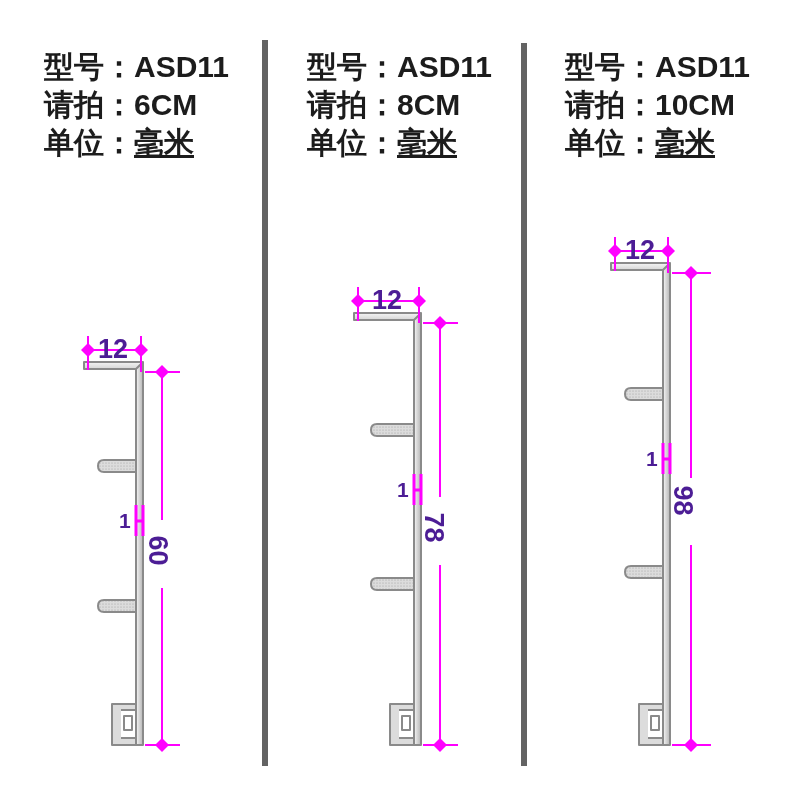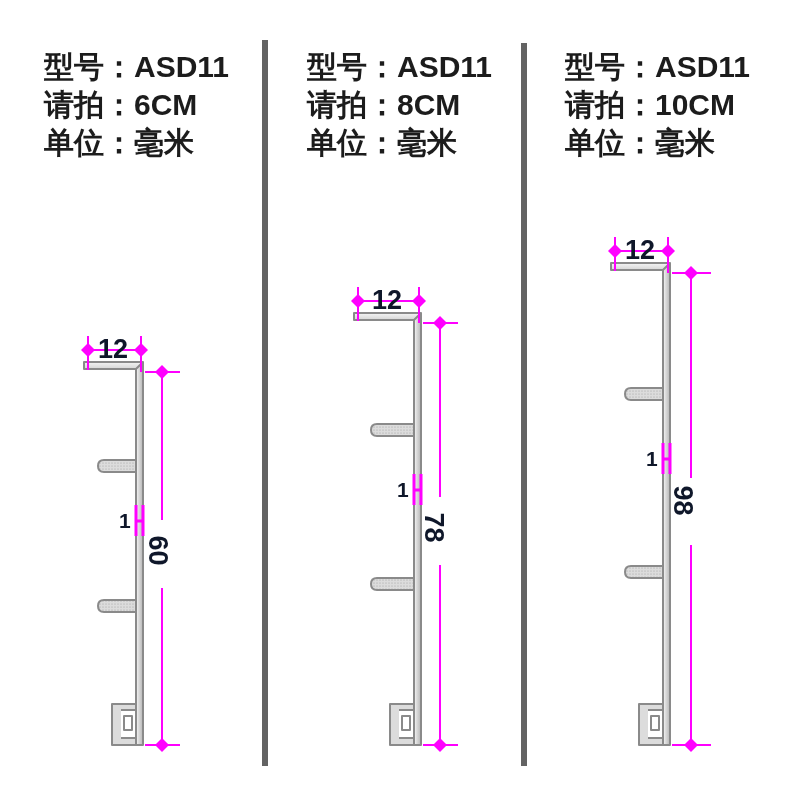--- a/index.html
+++ b/index.html
@@ -45,30 +45,31 @@
     font-family:"DejaVu Sans","Liberation Sans",sans-serif;
   }
   .spec-value{
     font-size:30px;
     font-weight:bold;
     color:#1c1c1c;
     font-family:"Liberation Sans","DejaVu Sans",sans-serif;
   }
   .spec-value.cjk{
     font-family:"DejaVu Sans","Liberation Sans",sans-serif;
+    text-decoration:underline;
   }
   .drawing{
     position:absolute;
     top:0;left:0;
   }
   .dim-text{
     position:absolute;
     font-size:27px;
     font-weight:bold;
-    color:#0f172a;
+    color:#4c1d95;
     font-family:"Liberation Sans","DejaVu Sans",sans-serif;
     white-space:nowrap;
   }
   .dim-text.vert{
     transform-origin:center center;
   }
   .dim-small{
     font-size:21px;
   }
 </style>

